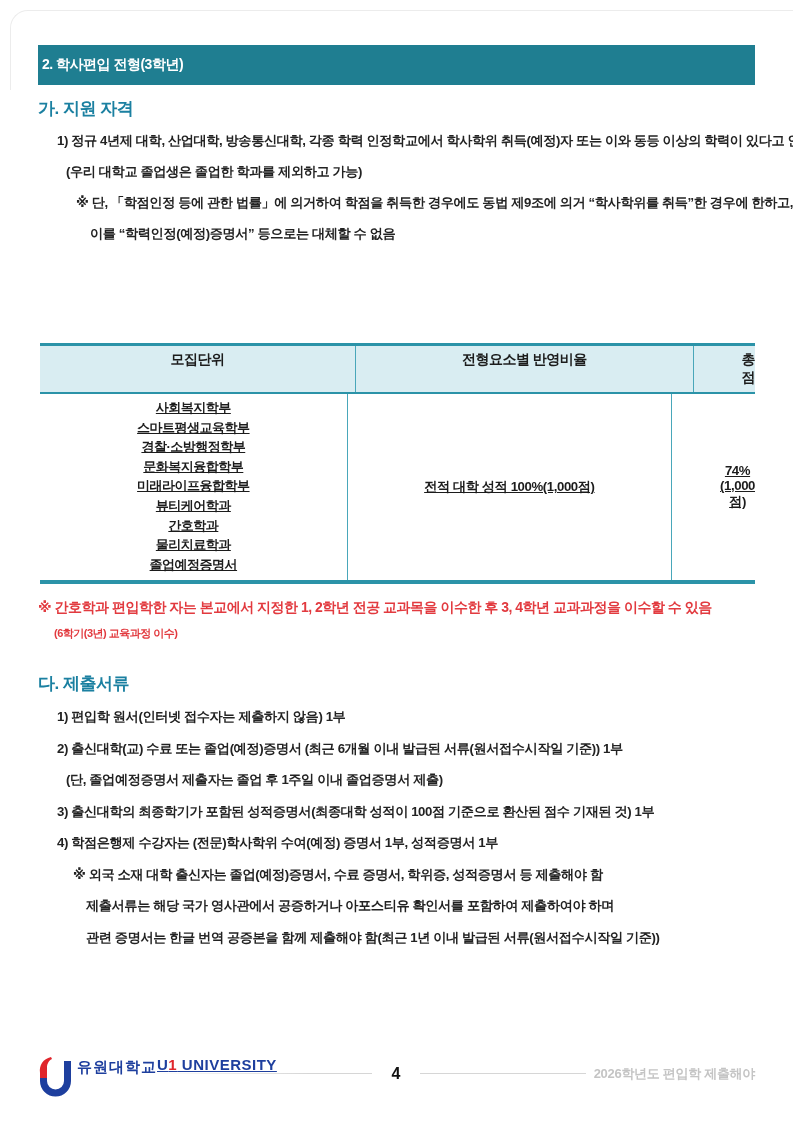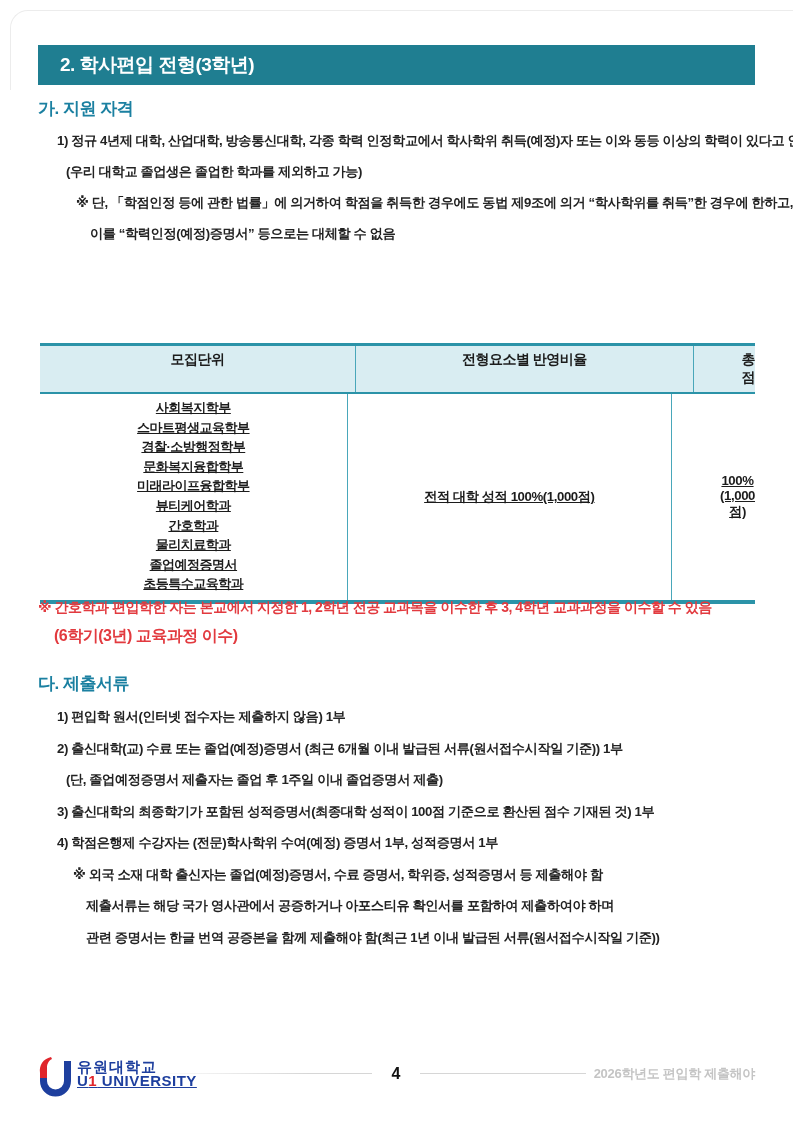--- a/index.html
+++ b/index.html
@@ -11,21 +11,21 @@
   }
   .corner-frame {
     position:absolute; top:10px; left:10px; right:-40px; height:80px;
     border-top:1px solid #ececec; border-left:1px solid #ececec;
     border-top-left-radius:18px; pointer-events:none;
   }
   
   .header-bar {
     position:absolute; top:45px; left:38px; width:717px; height:40px;
     background:#1f7e91; color:#ffffff; display:flex; align-items:center;
-    padding-left:22px; font-size:19px; font-weight:bold; letter-spacing:-0.5px;
+    padding-left:4px; font-size:14px; font-weight:bold; letter-spacing:-0.5px;
   }
   
   .sec-title { color:#1b80a1; font-size:17px; font-weight:bold; letter-spacing:-0.5px; }
   .body-line { font-size:13.2px; font-weight:600; letter-spacing:-0.4px; color:#222; white-space:nowrap; }
   .ind1 { padding-left:19px; }
   .ind2 { padding-left:28px; }
   .ind3 { padding-left:38px; }
   .ind4 { padding-left:52px; }
   .ind5 { padding-left:35px; }
   .ind6 { padding-left:48px; }
@@ -51,35 +51,35 @@
   .c2 { width:355px; border-left:1.5px solid #49a7ba; border-right:1.5px solid #49a7ba;text-align:center; }
   .c3 { flex:1; }
   .t-body { display:flex;text-decoration:underline; }
   .unit-list { padding:4px 0 6px 0; }
   .unit-item { font-size:13px; font-weight:600; letter-spacing:-0.5px; text-align:center; line-height:19.6px; }
   .center-cell { display:flex; align-items:center; justify-content:center; font-size:13.2px; font-weight:600; letter-spacing:-0.4px; }
 
   
   .warning { position:absolute; top:588px; left:38px; width:740px; color:#e23a3f;margin-top:11px; }
   .warning .w1 { font-size:14px; font-weight:bold; letter-spacing:-0.5px; margin-bottom:9px; }
-  .warning .w2 { font-size:16px; font-weight:bold; letter-spacing:-0.5px; padding-left:16px; }
+  .warning .w2 { font-size:11px; font-weight:bold; letter-spacing:-0.5px; padding-left:16px; }
 
   
   .section-c { position:absolute; top:672px; left:38px; width:745px; }
   .section-c .sec-title { margin-bottom:13px; }
   .section-c .body-line { margin-bottom:13.5px; }
 
   
   .footer-line {
     position:absolute; top:1073px; left:150px; width:455px; height:1px;
     background:linear-gradient(to right, rgba(216,216,216,0), #d6d6d6 35%, #d6d6d6);
   }
   .footer-logo { position:absolute; top:1056px; left:38px; display:flex; align-items:flex-start; gap:5px; }
   .logo-mark { width:34px; height:42px; }
-  .logo-text { display:flex; flex-direction:column; margin-top:3px; }
+  .logo-text { display:flex; flex-direction:row; margin-top:3px; }
   .logo-kr { color:#1e3f9e; font-size:15px; font-weight:bold; letter-spacing:1px; line-height:16px; }
   .logo-en { font-size:15px; font-weight:bold; color:#1e3f9e; letter-spacing:0.5px; line-height:11px;text-decoration:underline; }
   .logo-en .one { color:#e0262c; }
   .page-num {
     position:absolute; top:1063px; left:372px; width:48px; text-align:center;
     background:#ffffff; font-size:16px; font-weight:bold; color:#111; padding:2px 0;
   }
   .footer-right {
     position:absolute; top:1065px; right:38px; color:#c4c4c4;
     font-size:13px; font-weight:600; letter-spacing:-0.3px; background:#fff; padding-left:8px;
@@ -114,24 +114,23 @@
       <div class="t-cell c1 unit-list">
         <div class="unit-item">사회복지학부</div>
         <div class="unit-item">스마트평생교육학부</div>
         <div class="unit-item">경찰·소방행정학부</div>
         <div class="unit-item">문화복지융합학부</div>
         <div class="unit-item">미래라이프융합학부</div>
         <div class="unit-item">뷰티케어학과</div>
         <div class="unit-item">간호학과</div>
         <div class="unit-item">물리치료학과</div>
         <div class="unit-item">졸업예정증명서</div>
-        <div class="unit-item">초등특수교육학과</div>
       </div>
       <div class="t-cell c2 center-cell">전적 대학 성적 100%(1,000점)</div>
-      <div class="t-cell c3 center-cell">100%(1,000점)</div>
+      <div class="t-cell c3 center-cell">74%(1,000점)</div>
     </div>
   </div>
 
   <div class="warning">
     <div class="w1">※ 간호학과 편입학한 자는 본교에서 지정한 1, 2학년 전공 교과목을 이수한 후 3, 4학년 교과과정을 이수할 수 있음</div>
     <div class="w2">(6학기(3년) 교육과정 이수)</div>
   </div>
 
   <div class="section-c">
     <div class="sec-title">다. 제출서류</div>

